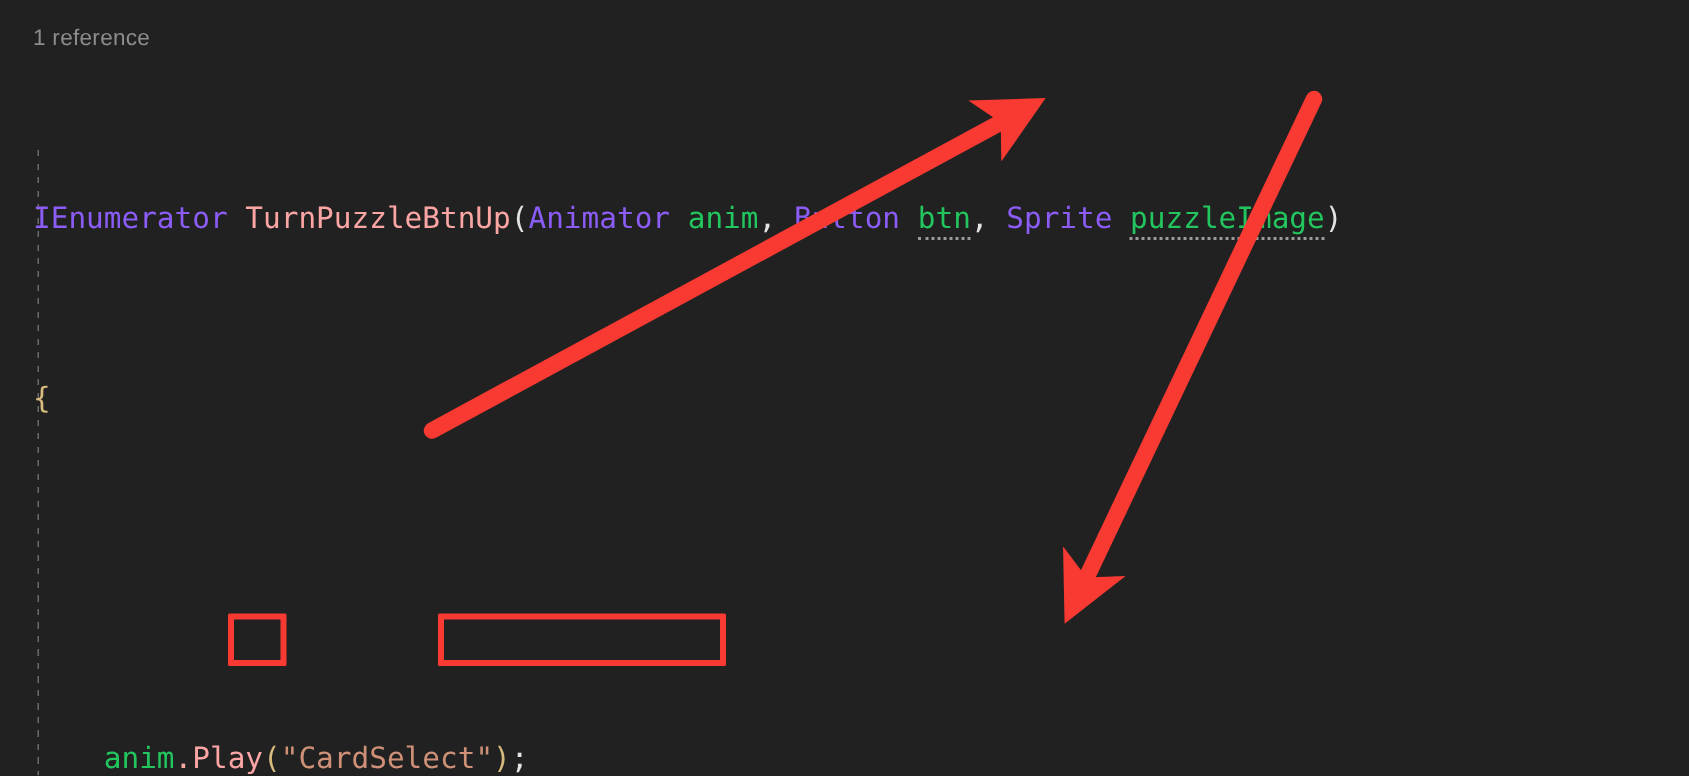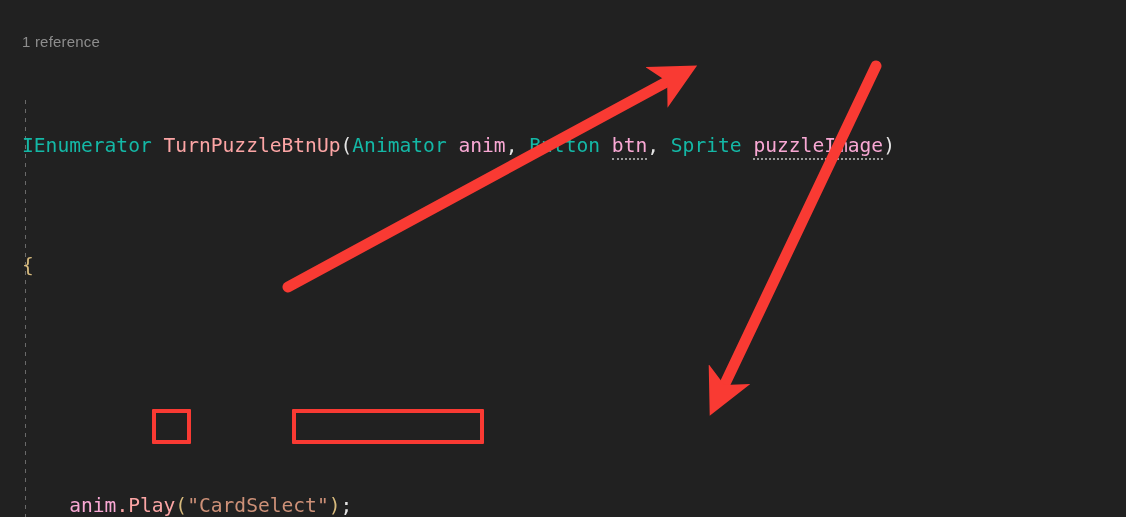--- a/index.html
+++ b/index.html
@@ -8,36 +8,36 @@
     background:#212121;
     font-family:"DejaVu Sans Mono","Liberation Mono",monospace;
     overflow:hidden;position:relative;
   }
   #editor{position:absolute;inset:0;background:#212121;}
 
   
   .codelens{
     position:absolute;left:22px;top:17px;
     font-family:"Liberation Sans","DejaVu Sans",sans-serif;
-    font-size:15px;color:#8d8d8d;letter-spacing:.2px;white-space:pre;margin-top:16px;
+    font-size:15px;color:#8d8d8d;letter-spacing:.2px;white-space:pre;
   }
 
   
   .code{
     position:absolute;left:22px;top:41px;
     font-size:19.6px;line-height:30px;
     white-space:pre;
     letter-spacing:0px;
   }
   .line{height:30px;white-space:pre;}
 
   
-  .t-type   {color:#14b8a6;}
+  .t-type   {color:#8b5cf6;}
   .t-fn     {color:#fca5a5;}
-  .t-param  {color:#f9a8d4;}
+  .t-param  {color:#22c55e;}
   .t-plain  {color:#d4d4d4;}
   .t-str    {color:#ce9178;}
   .t-brace  {color:#d7ba7d;}
   .t-brace2 {color:#e4e4e4;}
 
   
   .dotted{
     border-bottom:2px dotted #9a9a9a;
     padding-bottom:1px;
   }

